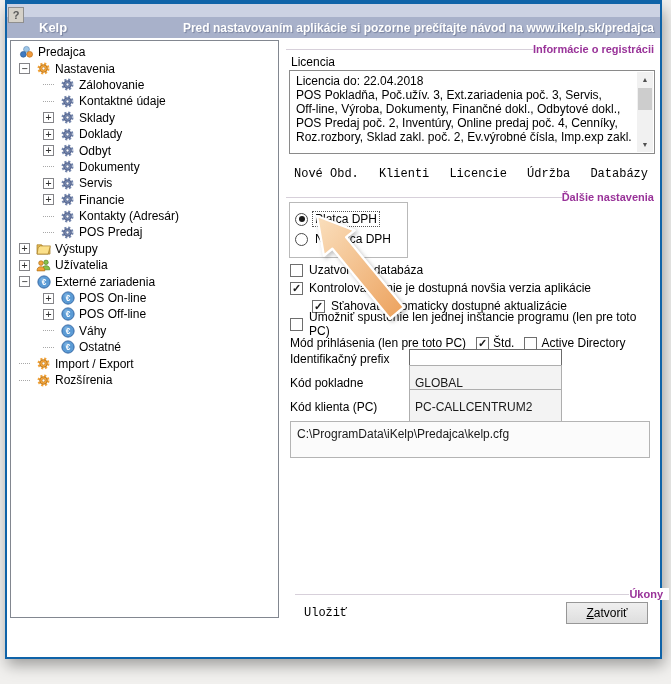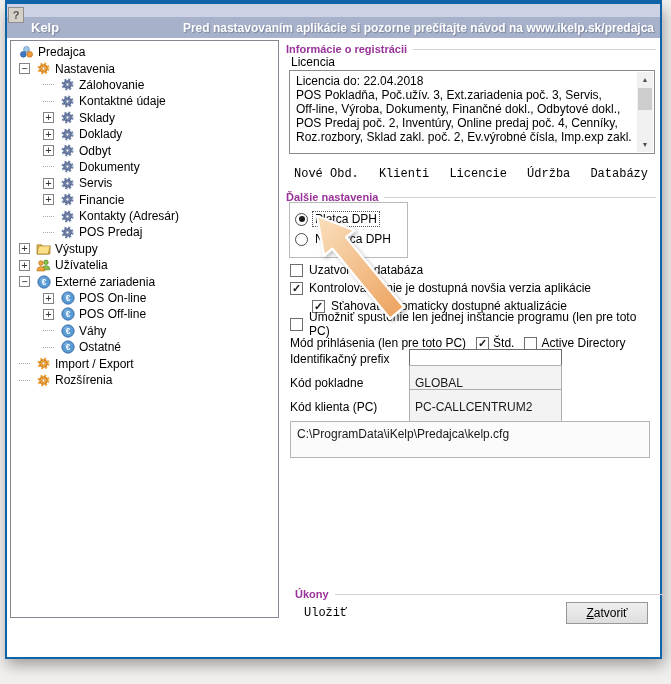--- a/index.html
+++ b/index.html
@@ -14,41 +14,41 @@
   .wincontrols { margin-left:auto; display:flex; height:100%; }
   .wbtn { width:45px; height:100%; display:flex; align-items:center; justify-content:center;
           color:#fff; font-size:13px; cursor:default; }
 
   .client { position:absolute; left:0; top:0; width:653px; height:619px; background:#fff; }
 
   .hdr-strip { position:absolute; left:0; top:0; width:653px; height:13px; background:#ccd2e3; }
   .hdr-bar { position:absolute; left:0; top:13px; width:653px; height:21px; background:#a8b1ca;
              display:flex; align-items:center; color:#fff; font-weight:bold;
              text-shadow:1px 1px 1px rgba(90,100,130,0.6); }
-  .hdr-bar .brand { margin-left:24px; font-size:13px; }
+  .hdr-bar .brand { margin-left:32px; font-size:13px; }
   .hdr-bar .notice { margin-left:auto; margin-right:6px; font-size:12px; }
   .helpbtn { position:absolute; left:1px; top:3px; width:16px; height:16px;
              background:#d5d1c9; border:1px solid #8f8f8f; color:#5a5a5a;
              font-weight:bold; font-size:11px; text-align:center; line-height:14px; z-index:5; }
 
   .tree-panel { position:absolute; left:3px; top:36px; width:269px; height:578px;
                 border:1px solid #828790; background:#fff; padding-top:3px; overflow:hidden; }
   .trow { height:16.4px; display:flex; align-items:center; white-space:nowrap; }
   .trow .sp { display:inline-block; height:1px; }
   .expander { width:11px; height:11px; border:1px solid #848488; background:#fff;
               font-size:10px; line-height:9px; text-align:center; color:#333;
               display:inline-flex; align-items:center; justify-content:center; flex:none;
               font-family:"DejaVu Sans Mono", monospace; }
   .stub { width:11px; border-top:1px dotted #a8a8a8; display:inline-block; flex:none; }
   .ticon { display:inline-flex; width:15px; justify-content:center; margin-left:6px; flex:none; }
   .tlabel { margin-left:4px; }
 
   .right { position:absolute; left:277px; top:36px; width:376px; height:583px; background:#fff; }
 
-  .grp-hd { position:relative; height:14px; }
+  .grp-hd { position:relative; height:14px;text-align:right; }
   .grp-hd .gline { position:absolute; left:2px; right:4px; top:7px; border-top:1px solid #d7d0da; }
   .grp-hd .glbl { position:relative; display:inline-block; background:#fff; color:#993399;
                   font-weight:bold; font-size:11px; margin-left:2px; padding-right:6px; }
   #grp-reg { position:absolute; left:0; top:2px; width:376px; }
   #lic-label { position:absolute; left:7px; top:15px; }
   .licbox { position:absolute; left:5px; top:30px; width:366px; height:84px;
             border:1px solid #8a8a8a; background:#fff; }
   .lictext { position:absolute; left:6px; top:3px; right:22px; bottom:2px;
              white-space:pre-line; line-height:14px; overflow:hidden; }
   .sb { position:absolute; right:1px; top:1px; width:16px; bottom:1px; background:#f1f1f1; }

